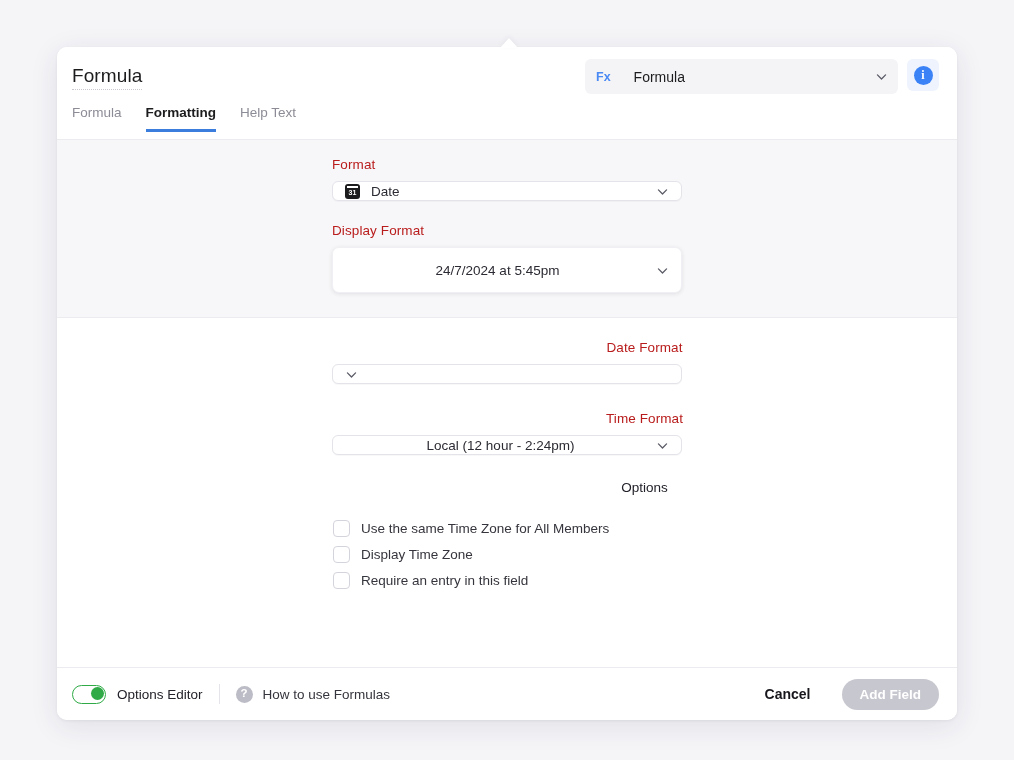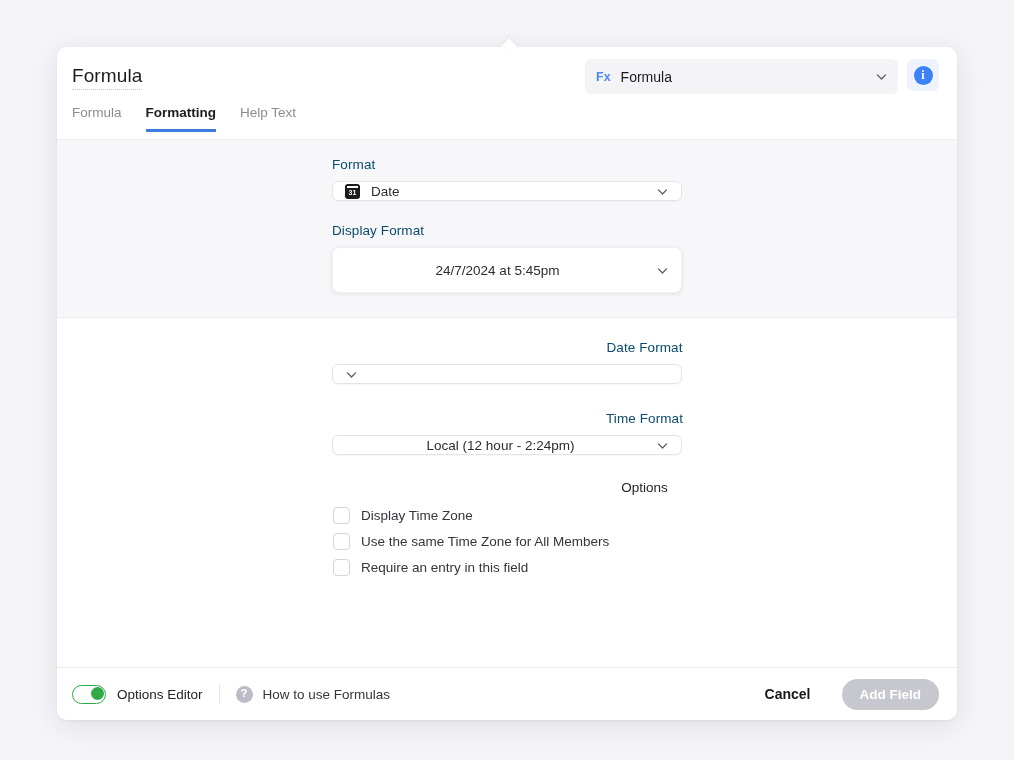--- a/index.html
+++ b/index.html
@@ -59,20 +59,21 @@
   .tab.active { color: #1c1c1e; font-weight: bold; border-bottom-color: #3b7ddd; }
 
   .type-select {
     position: absolute; right: 59px; top: 12px;
     width: 313px; height: 35px;
     background: #f4f4f7;
     border-radius: 6px;
     display: flex; align-items: center;
     padding: 0 10px 0 11px;
     cursor: pointer;
+    gap: 13px;
   }
   .fx { font-size: 12.5px; color: #4a8af4; font-weight: bold; margin-right: 10px; }
   .type-label { font-size: 14px; color: #1c1c1e; flex: 1; }
   .chev { width: 13px; height: 13px; flex: 0 0 auto; }
   .chev svg { display: block; }
 
   .info-btn {
     position: absolute; right: 18px; top: 12px;
     width: 32px; height: 32px;
     background: #eef3fd; border-radius: 6px;
@@ -91,21 +92,21 @@
   .body { flex: 1 1 auto; display: flex; flex-direction: column; min-height: 0; }
   .sec-shaded {
     background: #f7f7f9;
     border-bottom: 1px solid #ececf0;
     padding: 17px 0 24px 0;
   }
   .sec-plain { background: #fff; padding: 22px 0 0 0; flex: 1 1 auto; text-align: center; }
 
   .field { padding-left: 275px; }
   .flabel {
-    font-size: 13.5px; color: #0c4a6e; margin-bottom: 9px; letter-spacing: .1px;
+    font-size: 13.5px; color: #b91c1c; margin-bottom: 9px; letter-spacing: .1px;
   }
 
   .select-box {
     width: 350px; height: 20px;
     background: #fff;
     border: 1px solid #e3e3e9;
     border-radius: 6px;
     display: flex; align-items: center;
     padding: 0 12px 0 12px;
     cursor: pointer;
@@ -139,21 +140,21 @@
   .display-box .val {
     flex: 1 1 auto; text-align: center; font-size: 13.5px; color: #2b2b33;
     padding-right: 6px;
   }
 
   .gap-a { height: 22px; }
   .gap-b { height: 27px; }
   .gap-c { height: 25px; }
 
   
-  .opt-label { font-size: 13.5px; color: #22222a; margin-bottom: 12px; }
+  .opt-label { font-size: 13.5px; color: #22222a; margin-bottom: 25px; }
   .opt-row { display: flex; align-items: center; margin-bottom: 9px; padding-left: 1px; }
   .cbox {
     width: 17px; height: 17px; border: 1px solid #d4d4dc; border-radius: 4px;
     background: #fff; margin-right: 11px; flex: 0 0 auto; cursor: pointer;
   }
   .opt-text { font-size: 13.5px; color: #35353d; }
 
   
   .footer {
     flex: 0 0 auto; height: 53px;
@@ -286,25 +287,25 @@
           </div>
         </div>
 
         <div class="gap-c"></div>
 
         <div class="field">
           <div class="opt-label">Options</div>
 
           <div class="opt-row">
             <span class="cbox"></span>
-            <span class="opt-text">Display Time Zone</span>
+            <span class="opt-text">Use the same Time Zone for All Members</span>
           </div>
           <div class="opt-row">
             <span class="cbox"></span>
-            <span class="opt-text">Use the same Time Zone for All Members</span>
+            <span class="opt-text">Display Time Zone</span>
           </div>
           <div class="opt-row">
             <span class="cbox"></span>
             <span class="opt-text">Require an entry in this field</span>
           </div>
         </div>
       </div>
     </div>
 
     <div class="footer">

